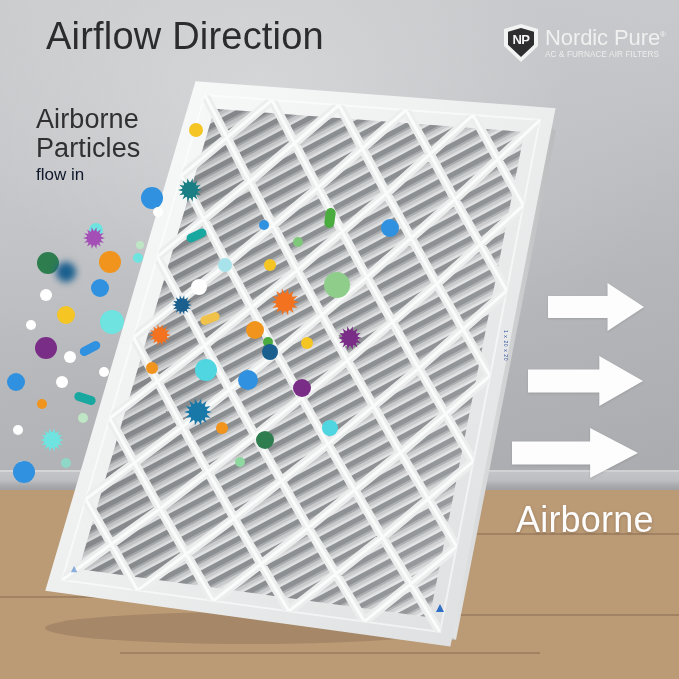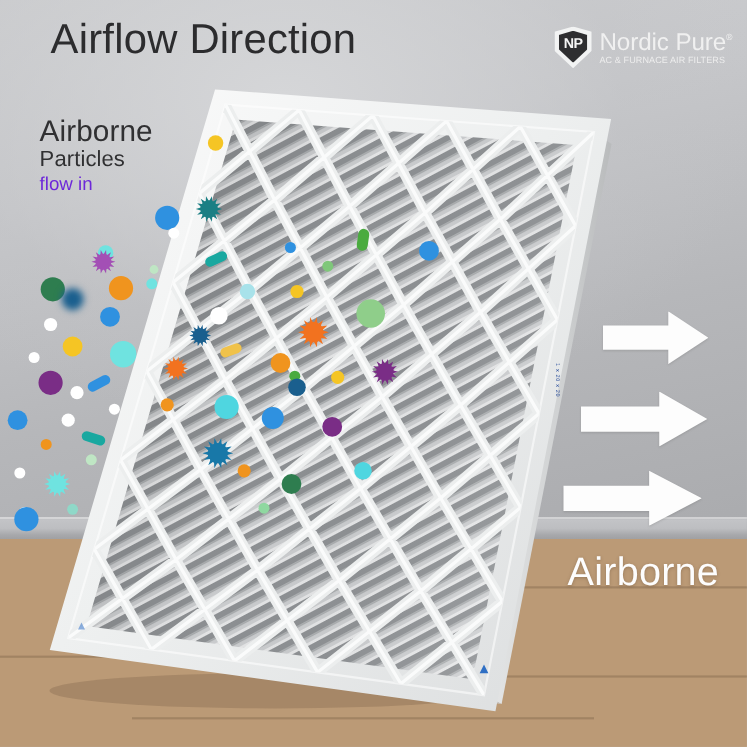--- a/index.html
+++ b/index.html
@@ -42,22 +42,22 @@
   .shield-np{position:absolute;left:0;right:0;top:8px;text-align:center;color:#f5f5f5;
       font-size:13px;font-weight:bold;letter-spacing:-.5px;font-family:"Liberation Sans",sans-serif;}
   .logo-txt{display:flex;flex-direction:column;padding-top:2px;}
   .logo-main{font-size:22px;color:#f0f0f0;line-height:1.05;letter-spacing:-.1px;position:relative;white-space:nowrap;}
   .logo-reg{font-size:8px;vertical-align:super;}
   .logo-sub{font-size:8.2px;color:#ededed;letter-spacing:.1px;white-space:nowrap;margin-top:1px;}
 
   
   .cap-left{position:absolute;left:36px;top:106px;color:#303032;line-height:1.0;}
   .cap-left .l1{font-size:27px;letter-spacing:.1px;}
-  .cap-left .l2{font-size:20px;letter-spacing:.1px;margin-top:2px;}
-  .cap-left .l3{font-size:17px;margin-top:4px;color:#6d28d9;}
+  .cap-left .l2{font-size:27px;letter-spacing:.1px;margin-top:2px;}
+  .cap-left .l3{font-size:17px;margin-top:4px;color:#0f172a;}
 
   
   .cap-right{position:absolute;left:516px;top:502px;color:#fdfdfd;text-align:center;line-height:1.0;
              text-shadow:0 1px 3px rgba(80,58,38,.35);}
   .cap-right .r1{font-size:36px;letter-spacing:.2px;}
   .cap-right .r2{font-size:17px;margin-top:5px;}
   .arrow-wrap{position:absolute;filter:drop-shadow(0 1px 1px rgba(60,60,62,.18));}
   .arrow-shape{width:100%;height:100%;background:#fdfdfd;
      clip-path:polygon(0% 27%, 62% 27%, 62% 0%, 100% 50%, 62% 100%, 62% 73%, 0% 73%);}
 

